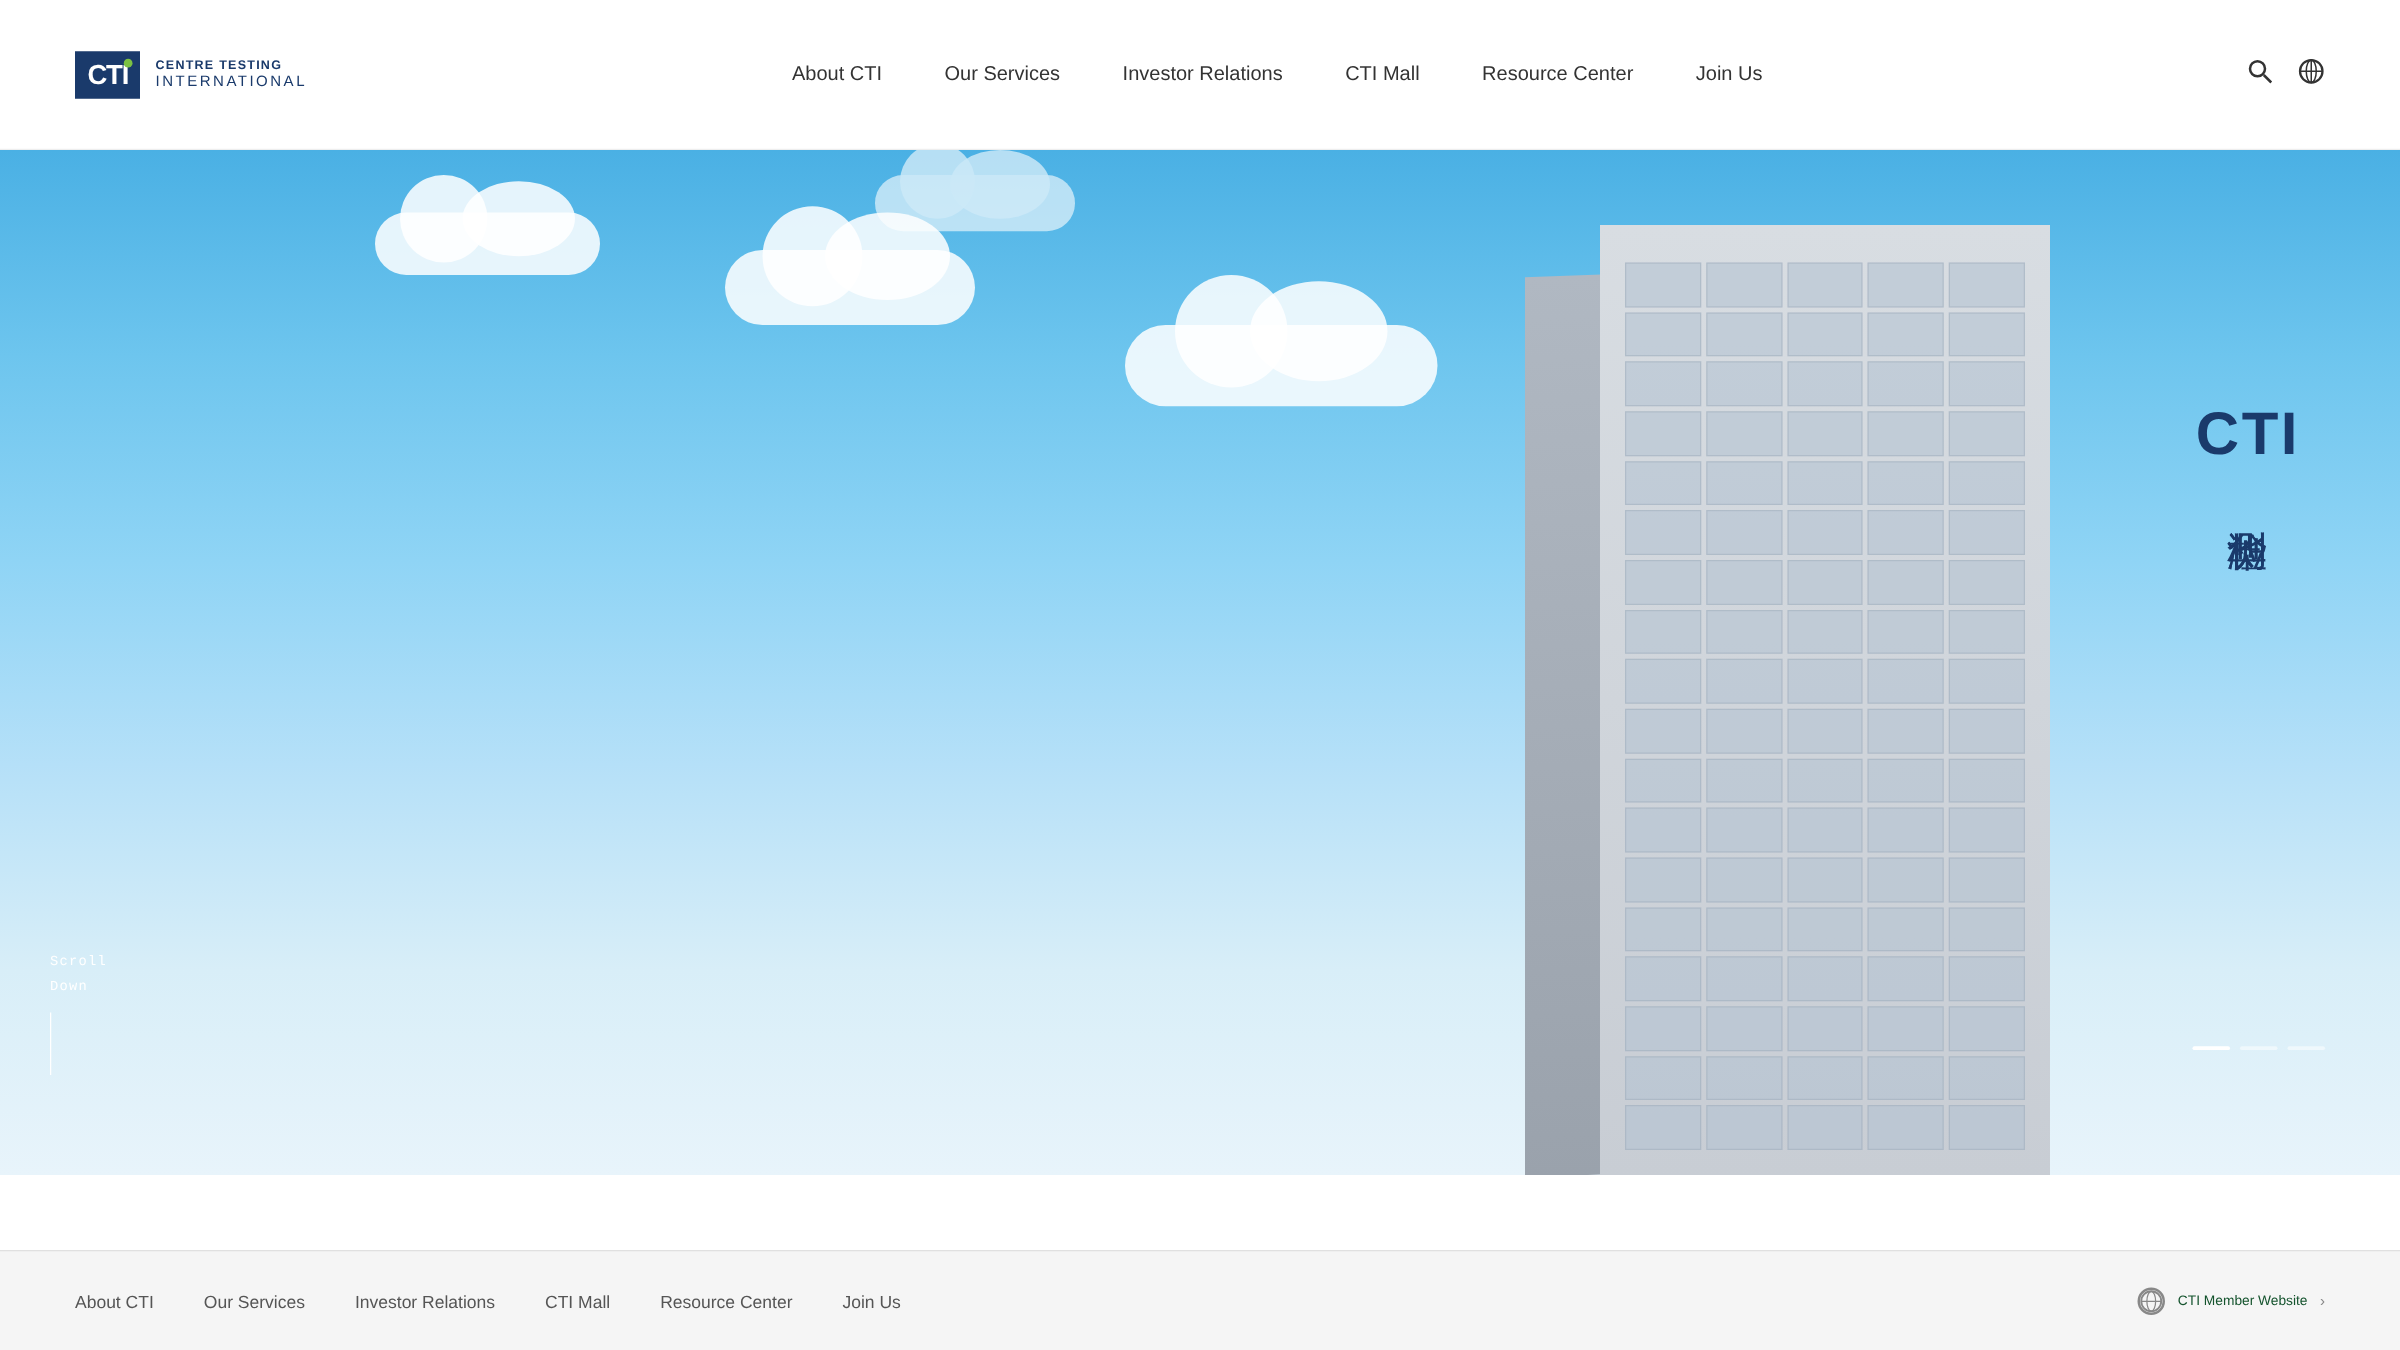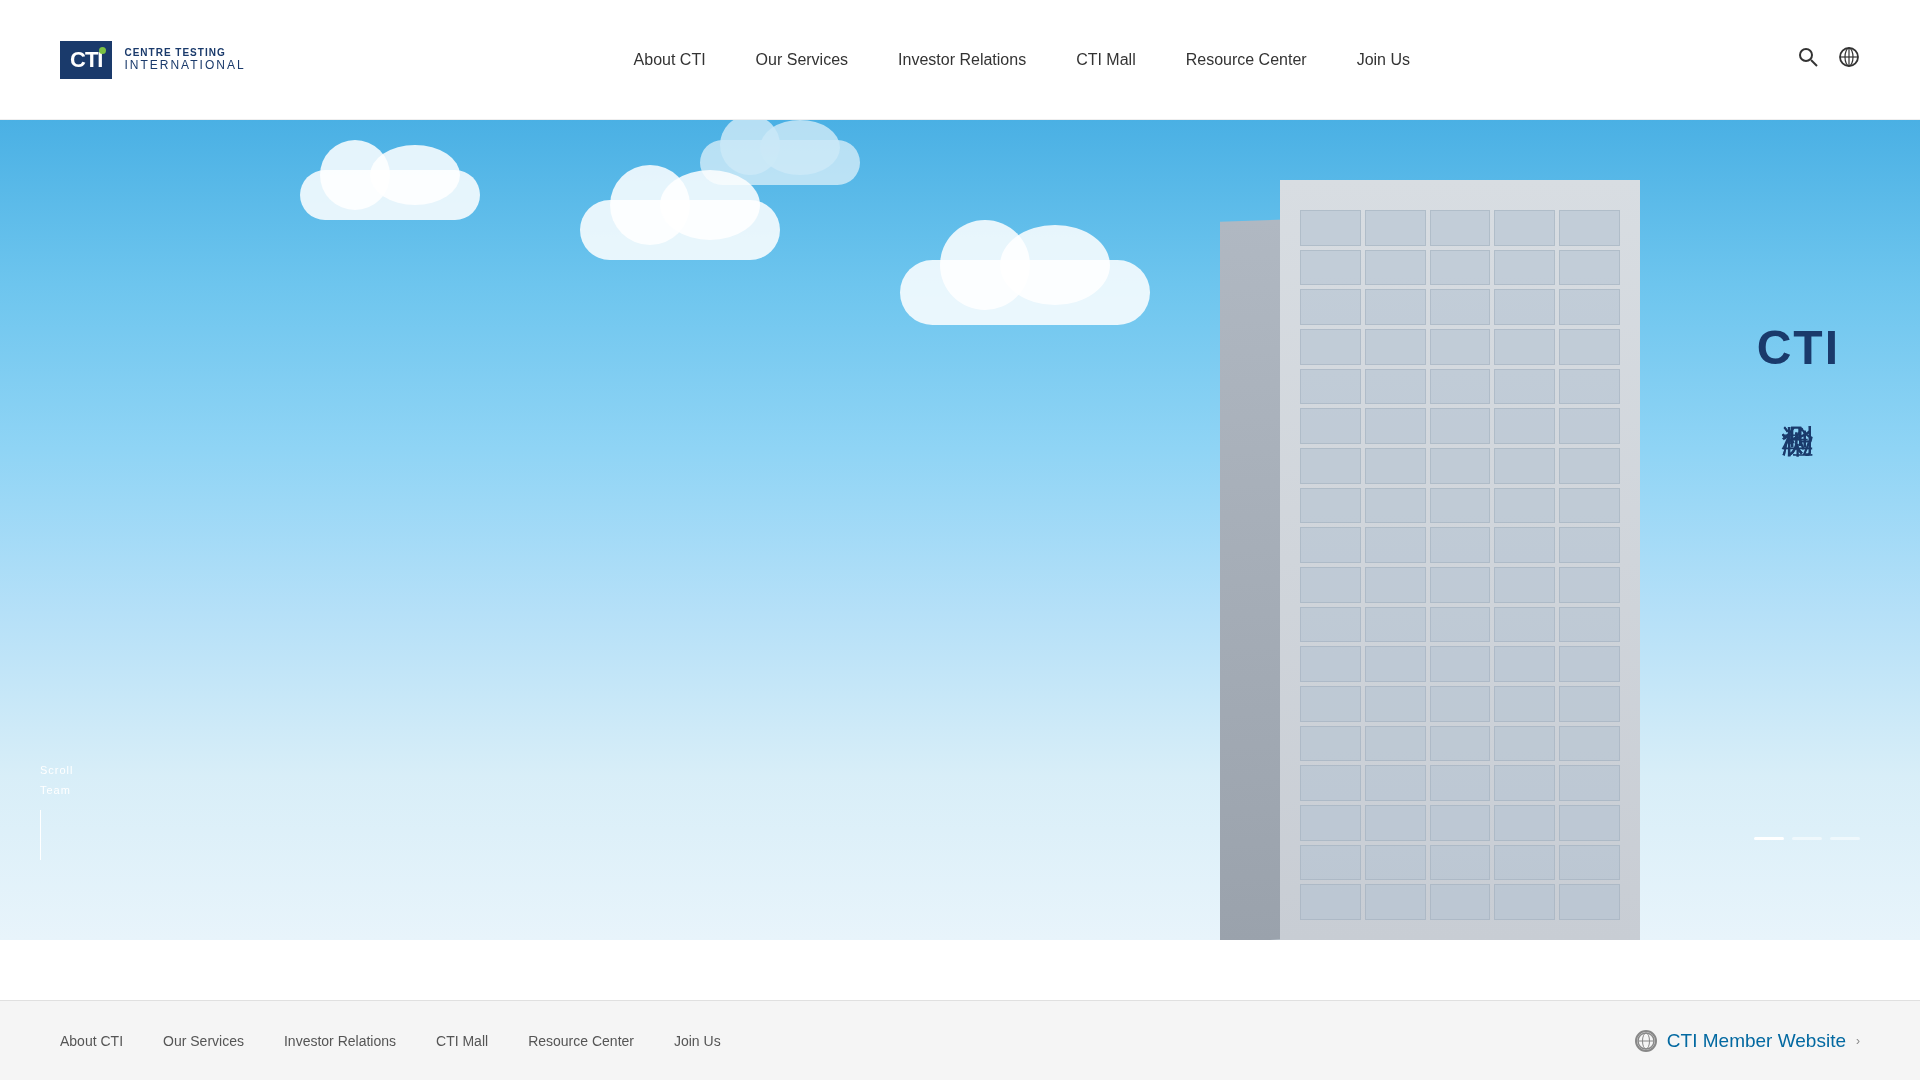--- a/index.html
+++ b/index.html
@@ -234,20 +234,21 @@
       position: absolute;
       bottom: 80px;
       left: 40px;
       color: #fff;
       font-size: 11px;
       letter-spacing: 1px;
       display: flex;
       flex-direction: column;
       align-items: flex-start;
       gap: 8px;
+      font-family: Liberation Mono, monospace;
     }
     .scroll-line {
       width: 1px;
       height: 50px;
       background: #fff;
       margin-top: 6px;
     }
 
     
     .footer {
@@ -283,22 +284,22 @@
       width: 22px;
       height: 22px;
       border: 2px solid #888;
       border-radius: 50%;
       position: relative;
       display: flex;
       align-items: center;
       justify-content: center;
     }
     .footer-member-text {
-      font-size: 19px;
-      color: #0369a1;
+      font-size: 11px;
+      color: #14532d;
     }
     .footer-chevron {
       font-size: 12px;
       color: #888;
     }
 
     
     .slide-indicator {
       position: absolute;
       bottom: 100px;
@@ -465,21 +466,21 @@
           </div>
       </div>
       <div class="building-logo">CTI</div>
       <div class="building-chinese">华测检测</div>
     </div>
   </div>
 
 
   <div class="scroll-down">
     <span>Scroll</span>
-    <span>Team</span>
+    <span>Down</span>
     <div class="scroll-line"></div>
   </div>
 
   <div class="slide-indicator">
     <div class="slide-dot active"></div>
     <div class="slide-dot"></div>
     <div class="slide-dot"></div>
   </div>
 </section>
 

